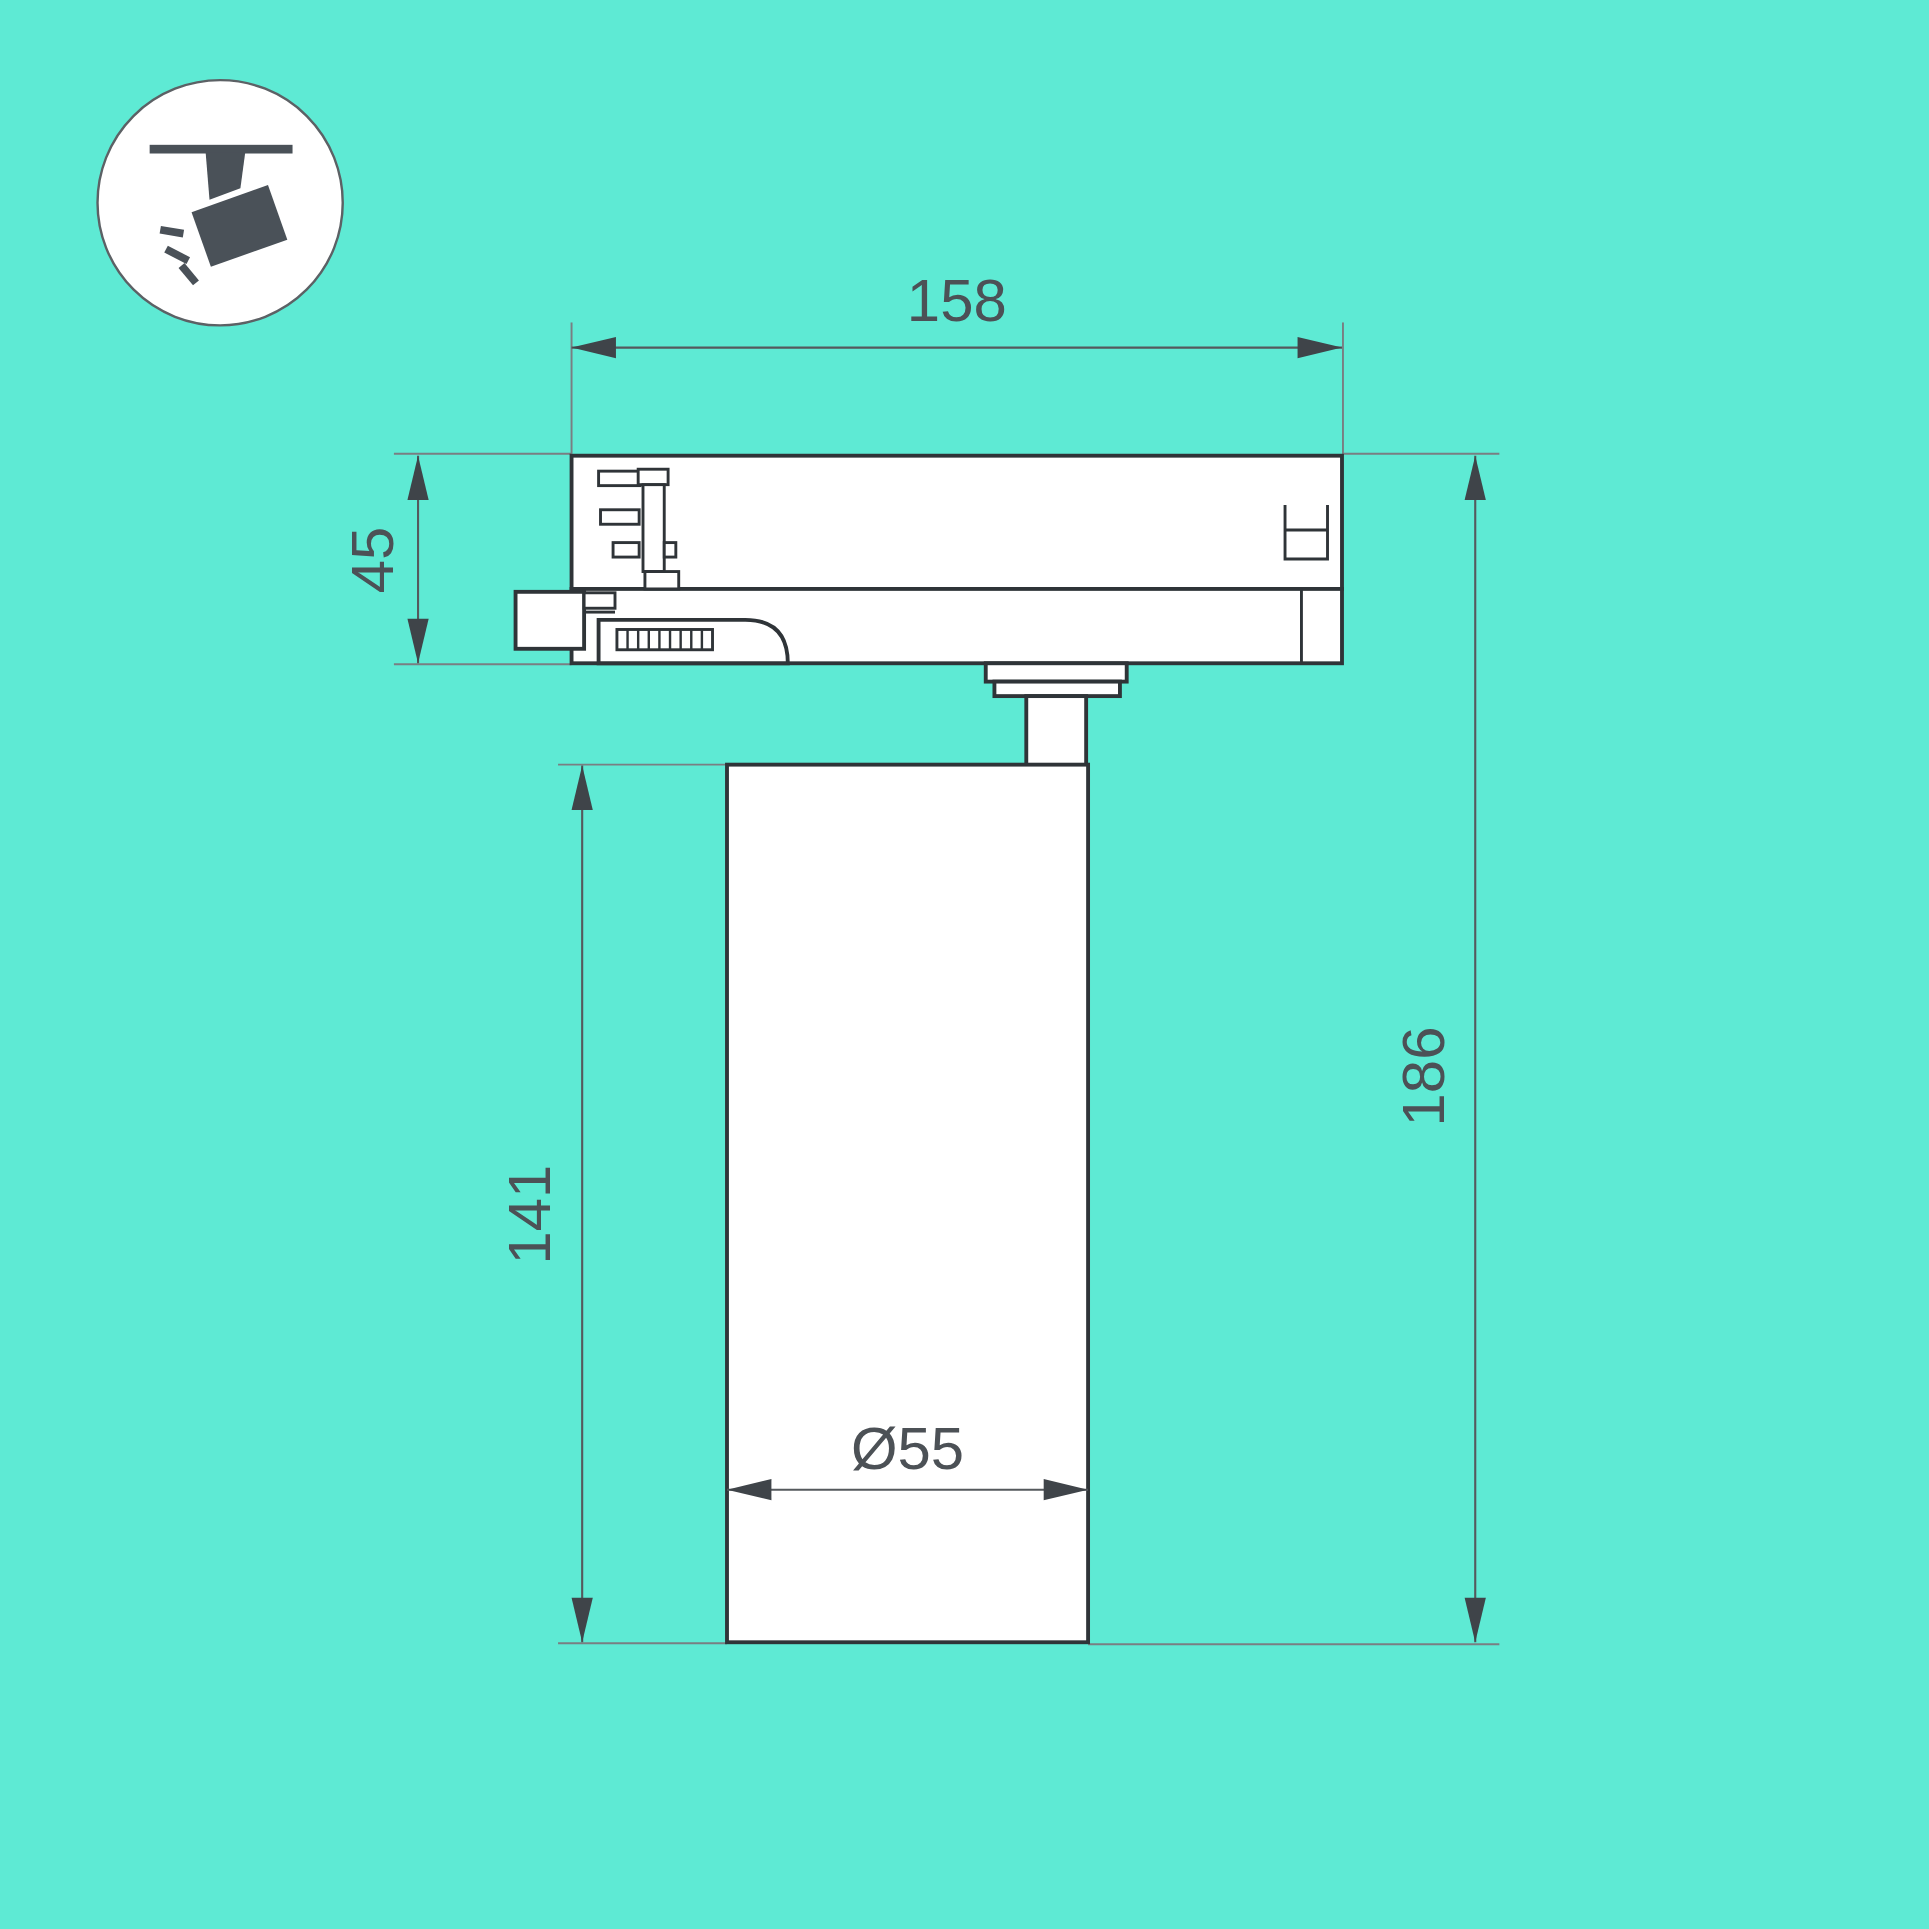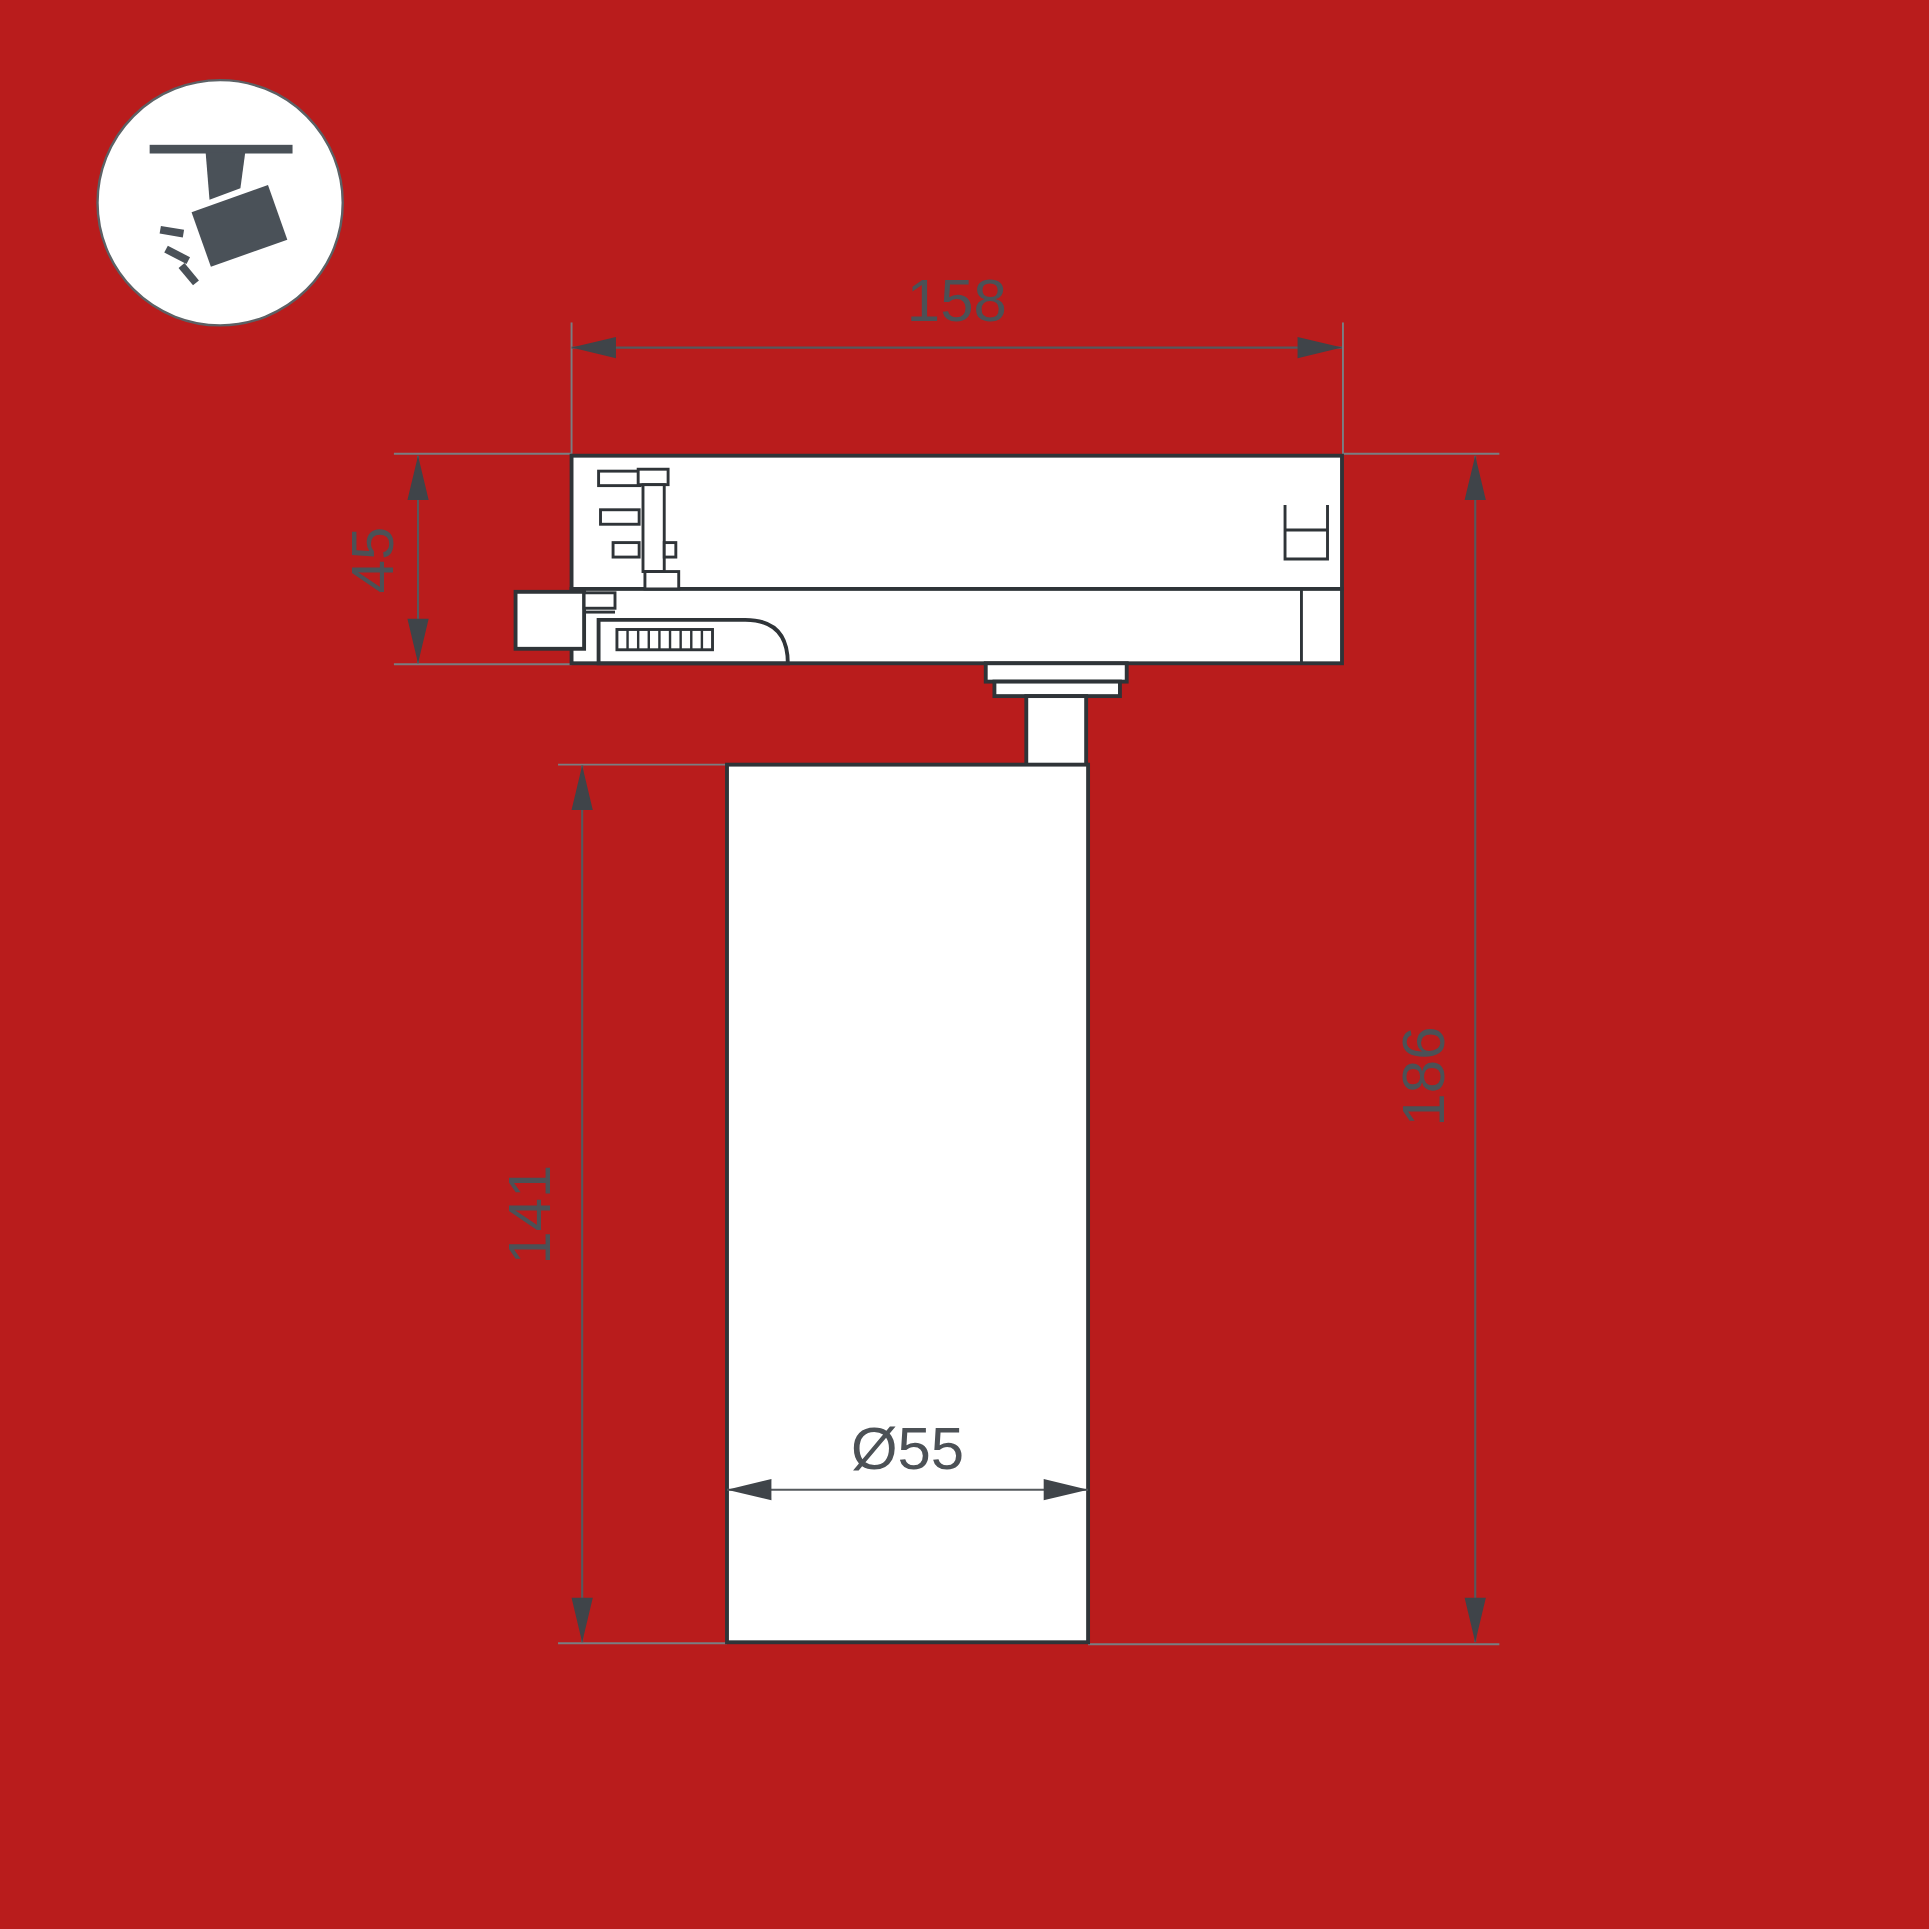--- a/index.html
+++ b/index.html
@@ -1,16 +1,16 @@
 <!DOCTYPE html>
 <html><head>
 <meta charset="utf-8">
 <style>
   html,body{margin:0;padding:0;background:#ffffff;}
-  .canvas{position:relative;width:1929px;height:1929px;background:#b91c1c;overflow:hidden;}
+  .canvas{position:relative;width:1929px;height:1929px;background:#5eead4;overflow:hidden;}
   svg{position:absolute;left:0;top:0;}
   text{font-family:"Liberation Sans", sans-serif;font-weight:400;}
   .dim-label{font-size:62px;fill:#4c5156;}
   .outline{stroke:#2f3438;stroke-width:4;fill:#ffffff;}
   .outline-thin{stroke:#2f3438;stroke-width:3;fill:#ffffff;}
   .detail{stroke:#2f3438;stroke-width:3;fill:none;}
   .dimline{stroke:#55595d;stroke-width:2.2;fill:none;}
   .extline{stroke:#7a7e82;stroke-width:2;fill:none;}
   .arrow{fill:#3f4449;stroke:none;}
   .icon-shape{fill:#4a5158;stroke:none;}

